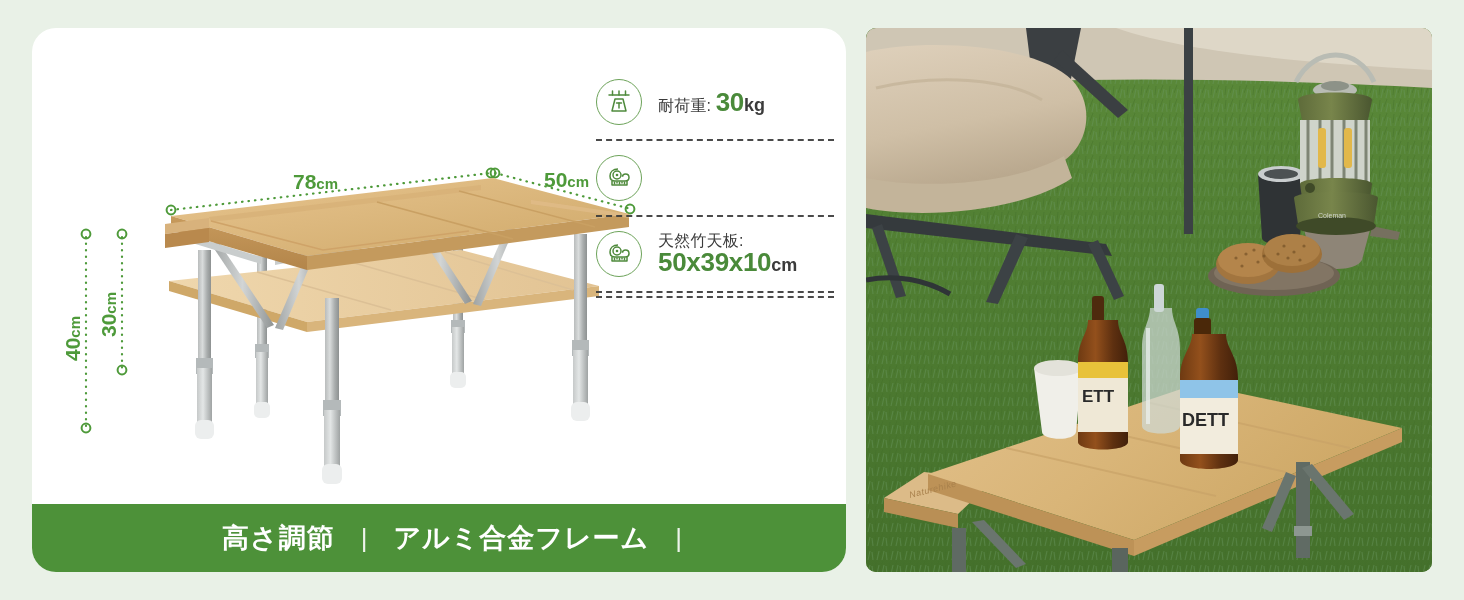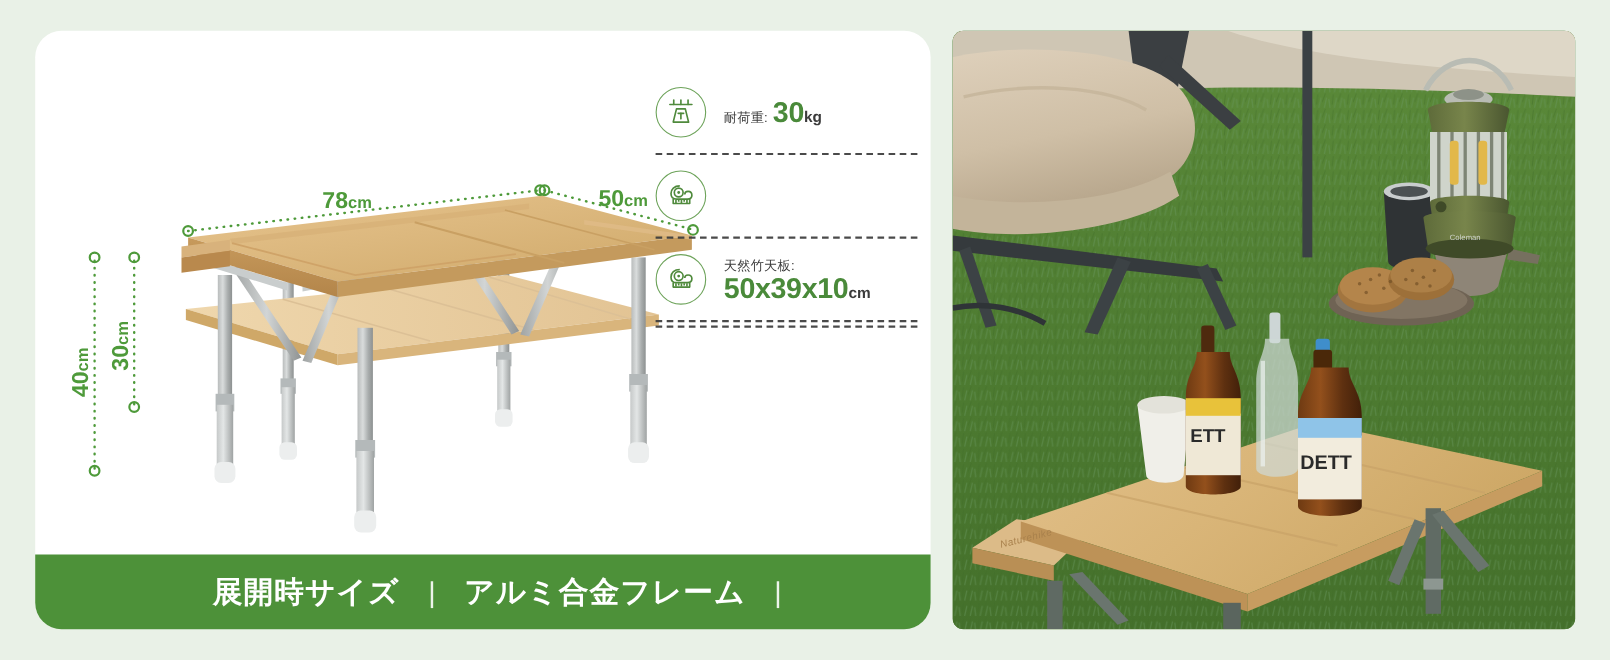--- a/index.html
+++ b/index.html
@@ -70,36 +70,36 @@
     justify-content: center;
     flex: 0 0 auto;
     box-sizing: border-box;
   }
   .spec-icon svg { display:block; }
   .spec-text {
     margin-left: 16px;
     line-height: 1;
   }
   .spec-label {
-    font-size: 12px;
+    font-size: 16px;
     color: #3b3b3b;
     font-weight: 500;
     letter-spacing: .2px;
     margin-bottom: 4px;
     white-space: nowrap;
   }
   .spec-value {
     font-size: 26px;
     font-weight: bold;
     color: #4a8a3a;
     white-space: nowrap;
     letter-spacing: -0.3px;
   }
   .spec-unit {
-    font-size: 14px;
+    font-size: 18px;
     font-weight: bold;
     color: #3b3b3b;
     letter-spacing: 0;
   }
   .divider {
     height: 0;
     border-top: 2px dashed #3b3b3b;
     margin: 3px 0 3px 6px;
     width: 238px;
     opacity: .92;
@@ -356,21 +356,21 @@
       </div>
       <div class="divider"></div>
 
       <div class="divider"></div>
 
 
     </div>
   </div>
 
   <div class="banner">
-    <span class="banner-item">展開時サイズ</span>
+    <span class="banner-item">高さ調節</span>
     <span class="banner-sep">|</span>
     <span class="banner-item">アルミ合金フレーム</span>
     <span class="banner-sep">|</span>
   </div>
 
   <div class="photo">
     <svg width="566" height="544" viewBox="0 0 566 544" xmlns="http://www.w3.org/2000/svg">
       <defs>
         <linearGradient id="grassGrad" x1="0" y1="0" x2="0" y2="1">
           <stop offset="0%" stop-color="#5c8b3a"></stop>

